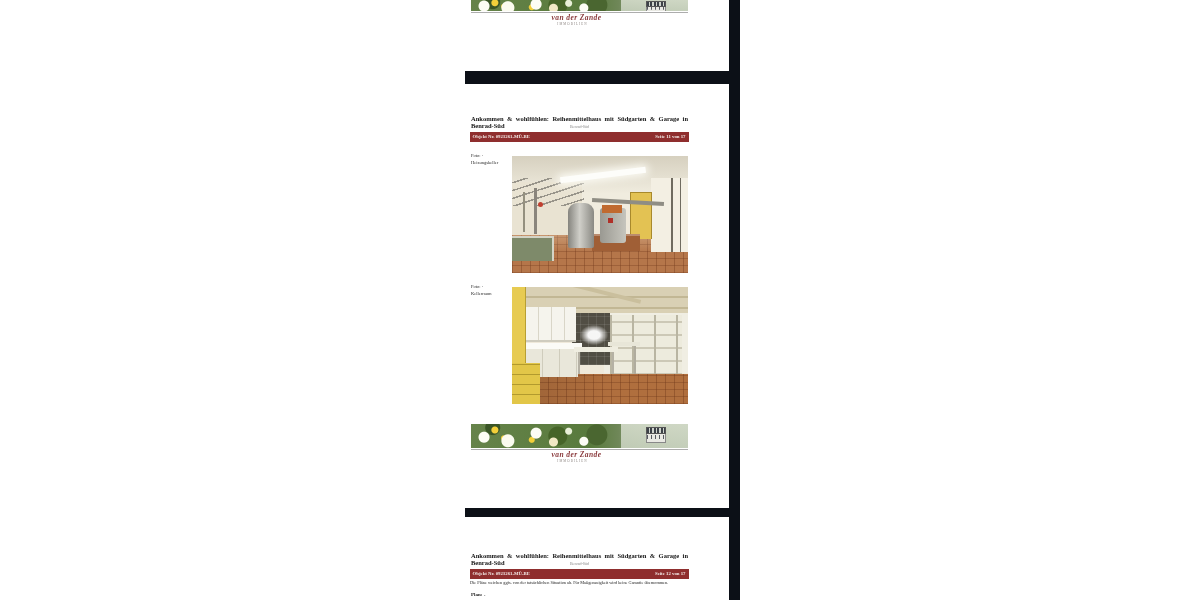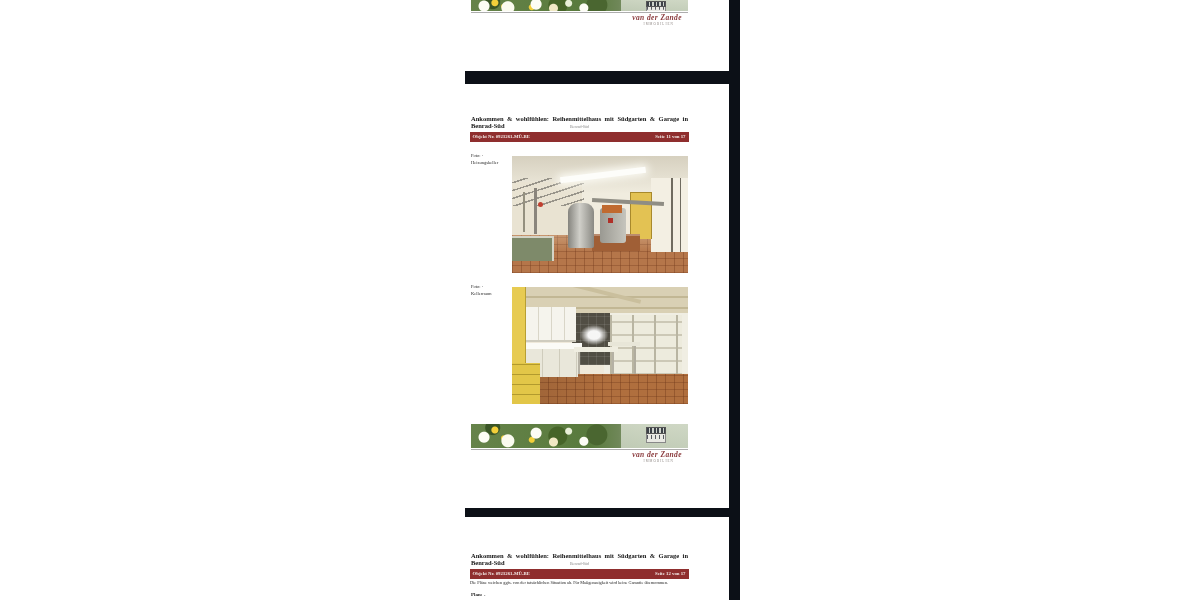--- a/index.html
+++ b/index.html
@@ -39,21 +39,21 @@
     background:linear-gradient(rgba(209,217,199,.93), rgba(197,207,187,.93));}
   .house-icon{position:absolute;}
   .banner-full .house-icon{right:10%;top:3px;width:20px;height:13px;}
   .banner-cut .house-icon{right:10%;top:1px;width:20px;height:9px;}
   .house-roof{height:40%;background:repeating-linear-gradient(90deg,#3c4147 0 2px,#cfd4cc 2px 3.5px);
     border:0.5px solid #555;}
   .house-body{height:60%;background:#e9e9e3;border:0.5px solid #888;border-top:none;
     background-image:repeating-linear-gradient(90deg,#565a60 0 1.5px,rgba(0,0,0,0) 1.5px 4px);
     background-size:100% 55%;background-repeat:no-repeat;background-position:0 20%;}
   .hairline{height:1px;background:#adadad;margin-top:1px;}
-  .logo-block{text-align:right;margin-top:1px;}
+  .logo-block{text-align:center;margin-top:1px;}
   .logo-script{font-style:italic;font-weight:bold;color:#8a3a3c;font-size:7.5px;line-height:8px;
     letter-spacing:.4px;padding-right:6px;}
   .logo-sub{font-size:3.2px;line-height:4px;letter-spacing:1.1px;color:#8c8480;padding-right:14px;}
 
   
   .doc-title{position:absolute;left:6px;width:217px;font-size:6.5px;line-height:7px;font-weight:bold;
     color:#161616;text-align:justify;text-align-last:justify;}
   .doc-subtitle{position:absolute;left:6px;width:217px;text-align:center;font-size:4px;color:#8a8a8a;}
   .redbar{position:absolute;left:4.5px;width:219px;height:9.5px;background:#8f2e2e;
     display:flex;justify-content:space-between;align-items:center;padding:0 3px;box-sizing:border-box;

